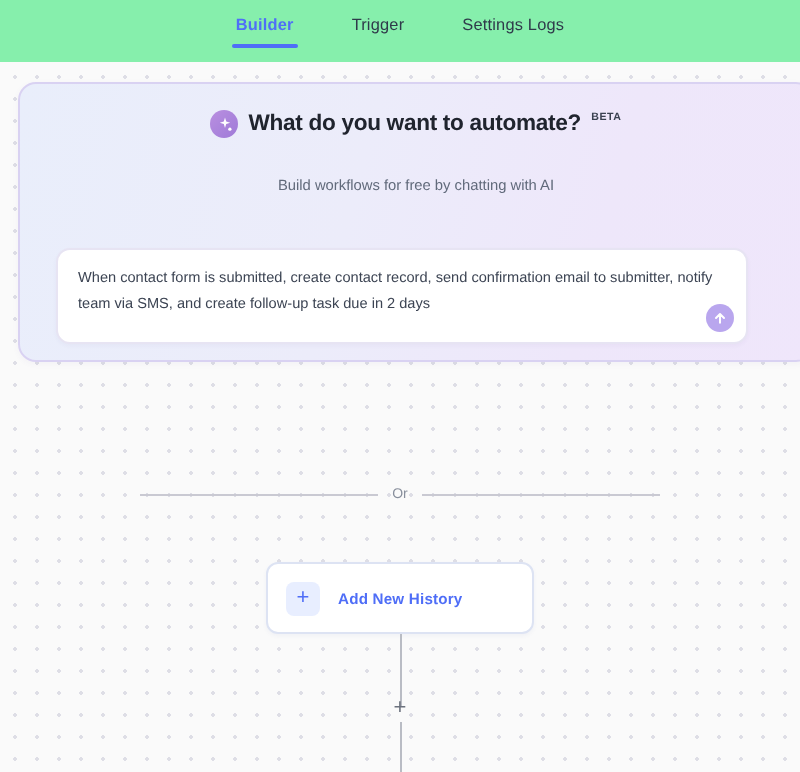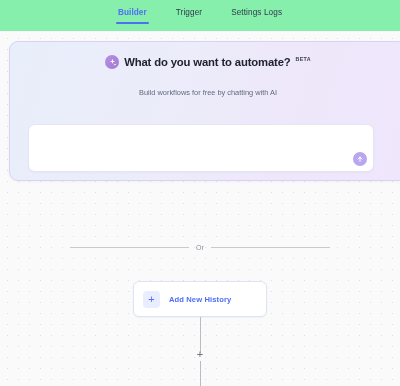--- a/index.html
+++ b/index.html
@@ -193,20 +193,21 @@
           <circle cx="18.5" cy="17.5" r="2.2"></circle>
         </svg>
       </span>
       <span class="ai-title">What do you want to automate?</span>
       <span class="beta">BETA</span>
     </div>
 
     <div class="ai-sub">Build workflows for free by chatting with AI</div>
 
     <div class="prompt-box">
+      <div class="prompt-text" placeholder="Describe your workflow...">When contact form is submitted, create contact record, send confirmation email to submitter, notify team via SMS, and create follow-up task due in 2 days</div>
       <button class="send-btn">
         <svg width="8" height="8" viewBox="0 0 24 24" fill="none" stroke="#ffffff" stroke-width="3" stroke-linecap="round" stroke-linejoin="round">
           <path d="M12 19V6M6 12l6-6 6 6"></path>
         </svg>
       </button>
     </div>
 
   </div>
 
   <div class="or-row">

